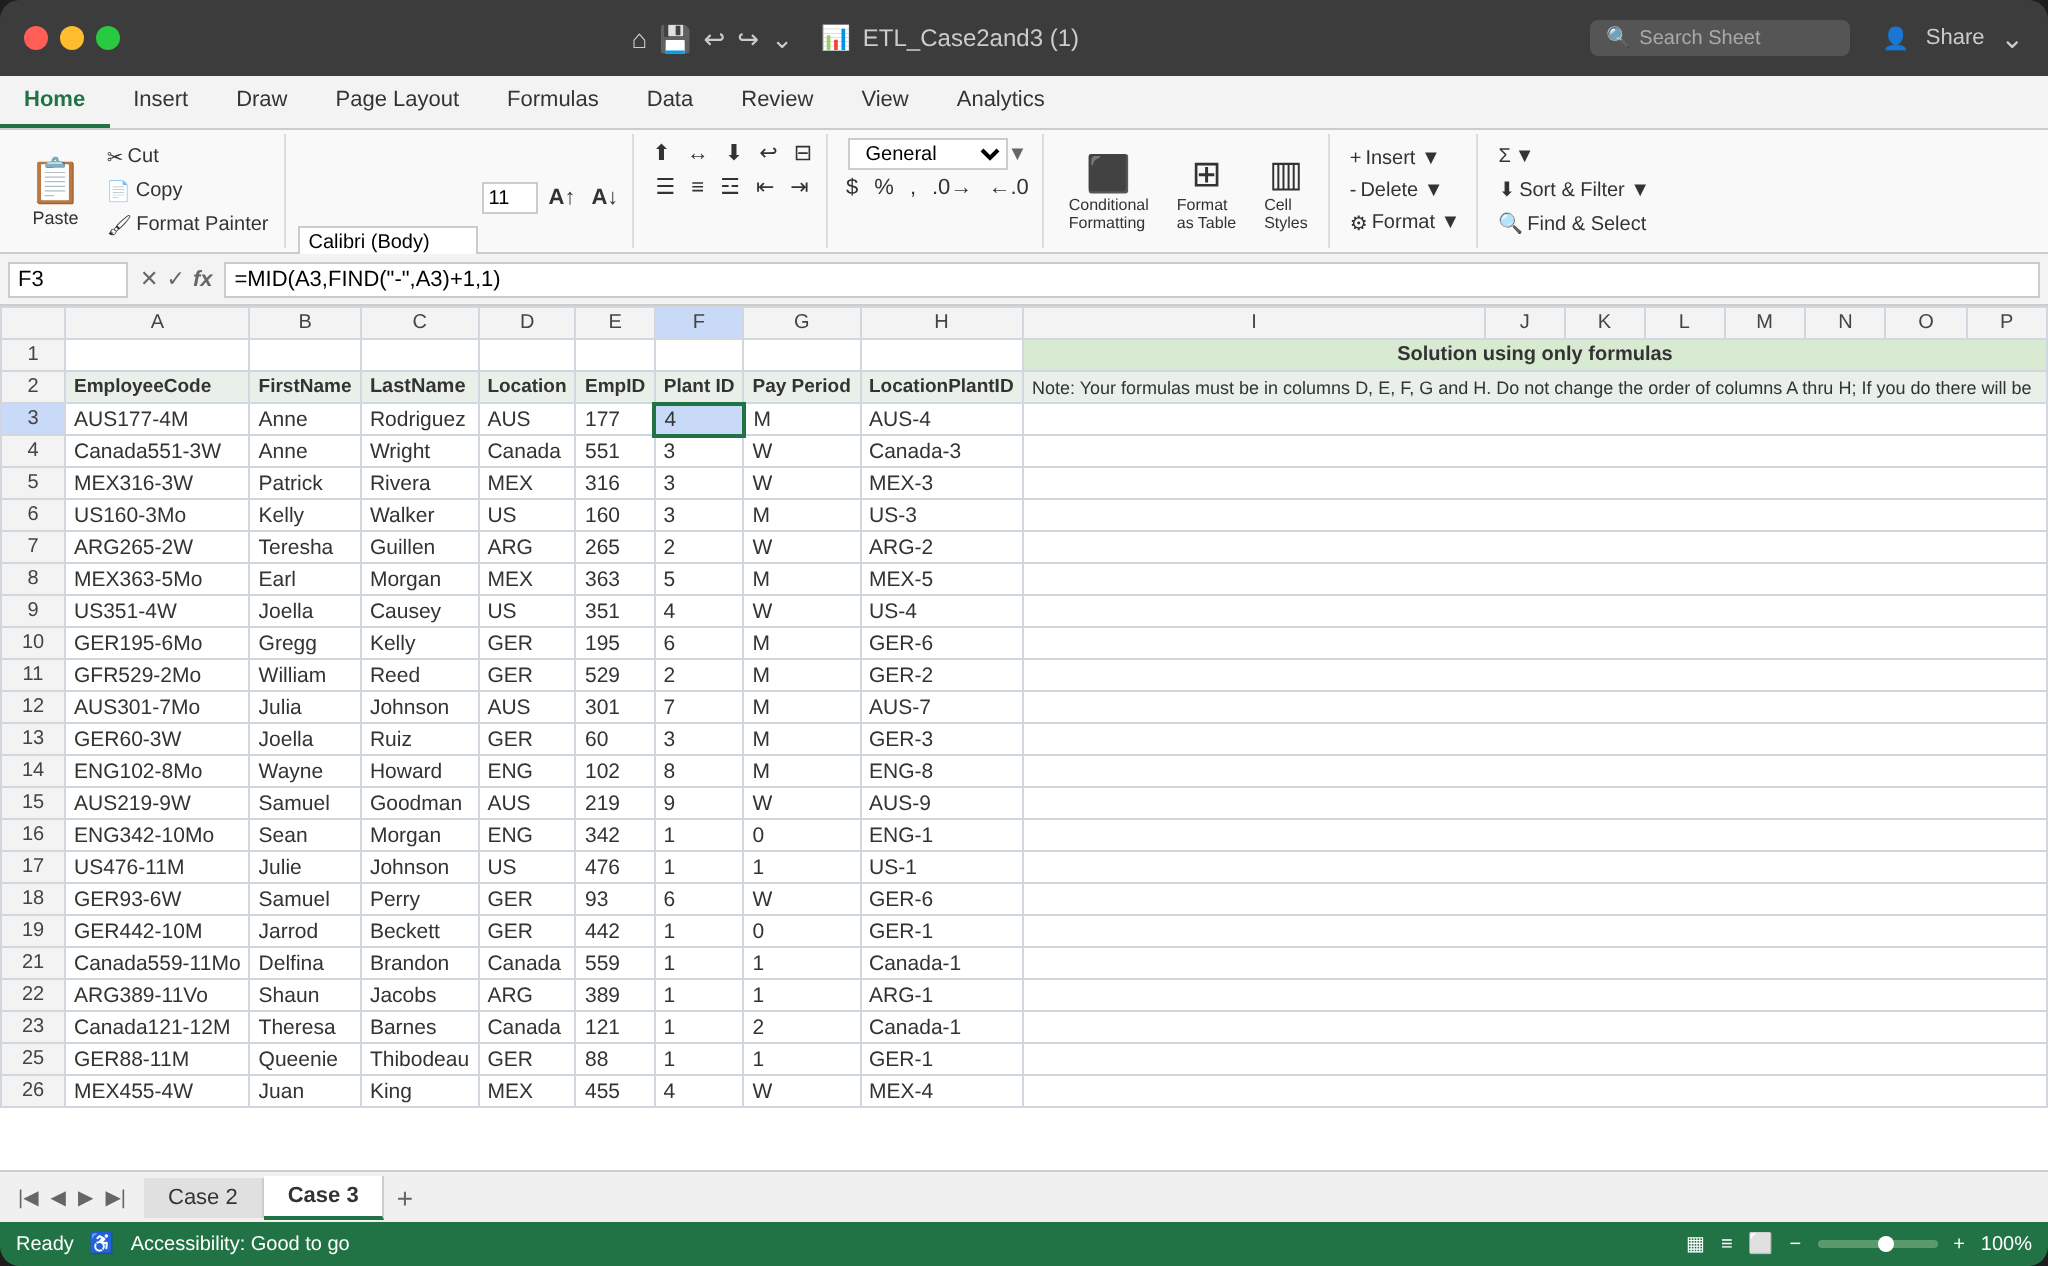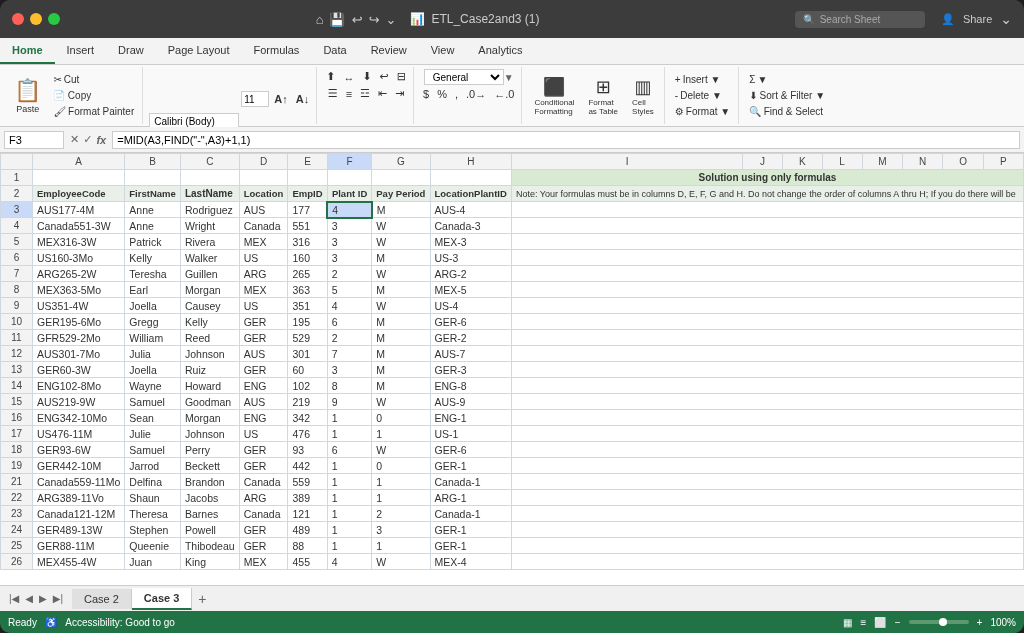--- a/index.html
+++ b/index.html
@@ -589,32 +589,20 @@
             <td>Theresa</td>
             <td>Barnes</td>
             <td>Canada</td>
             <td>121</td>
             <td>1</td>
             <td>2</td>
             <td>Canada-1</td>
             <td colspan="9"></td>
           </tr>
 
-          <tr>
-            <td class="row-num">24</td>
-            <td>GER489-13W</td>
-            <td>Stephen</td>
-            <td>Powell</td>
-            <td>GER</td>
-            <td>489</td>
-            <td>1</td>
-            <td>3</td>
-            <td>GER-1</td>
-            <td colspan="9"></td>
-          </tr>
 
           <tr>
             <td class="row-num">25</td>
             <td>GER88-11M</td>
             <td>Queenie</td>
             <td>Thibodeau</td>
             <td>GER</td>
             <td>88</td>
             <td>1</td>
             <td>1</td>

